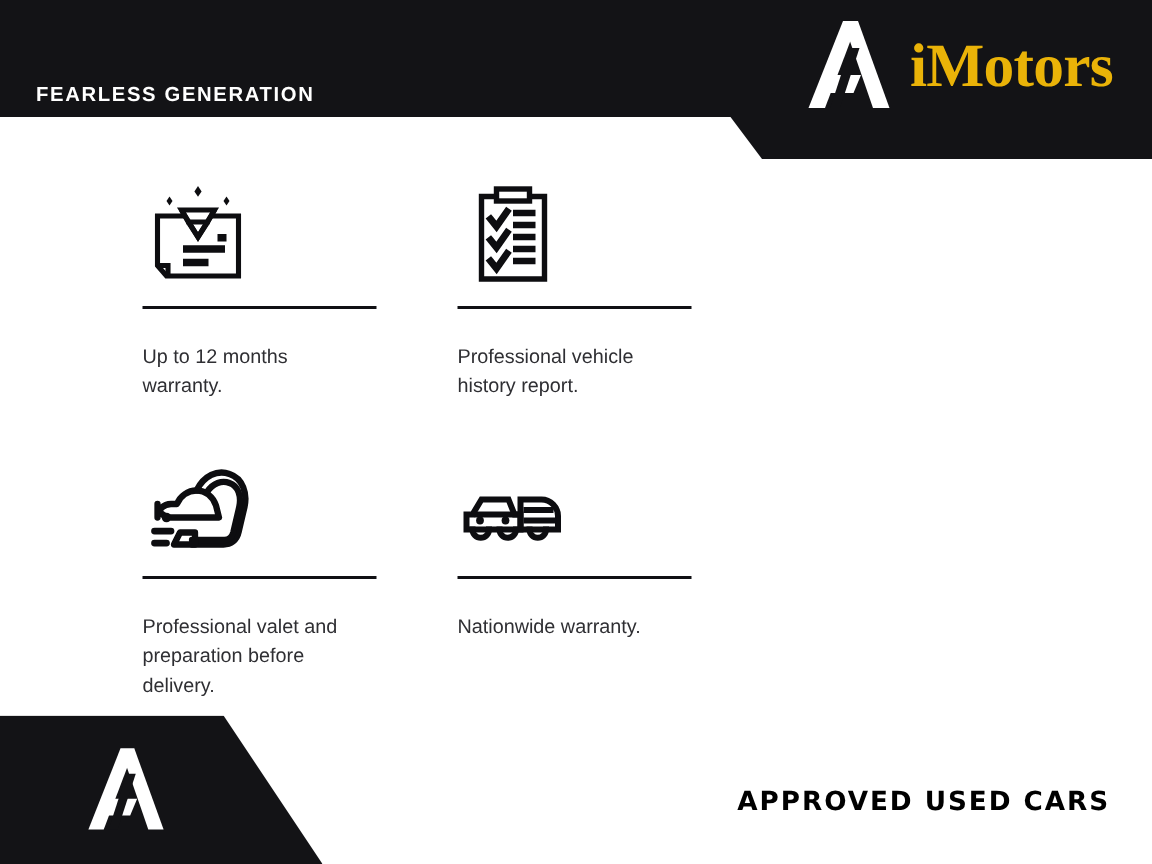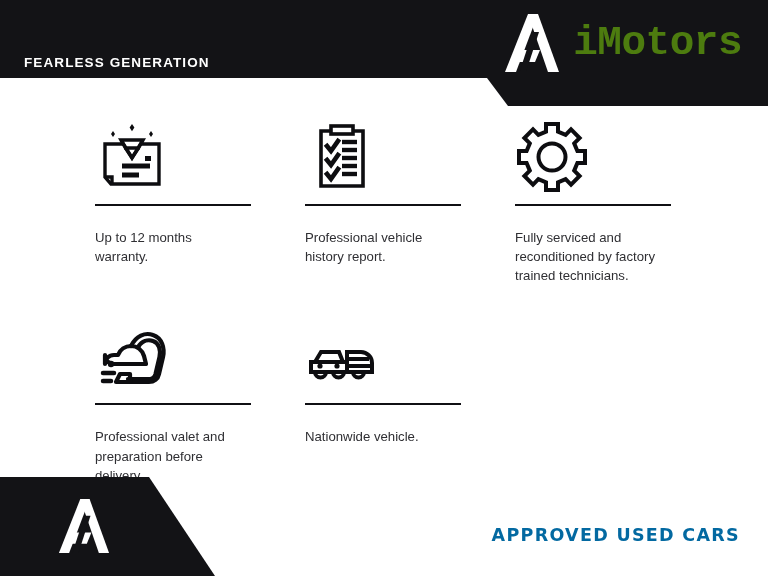--- a/index.html
+++ b/index.html
@@ -58,24 +58,24 @@
     top: 12px;
     height: 62px;
     display: flex;
     align-items: center;
     gap: 13px;
   }
   .imotors-mark { width: 56px; height: 58px; display: block; }
   .imotors-word {
     font-size: 41px;
     font-weight: bold;
-    color: #4d7c0f;
+    color: #eab308;
     letter-spacing: -0.5px;
     line-height: 1;
-    font-family: Liberation Mono, monospace;
+    font-family: Liberation Serif, serif;
   }
 
   
   .features {
     position: absolute;
     left: 0;
     top: 106px;
     width: 768px;
   }
   .row {
@@ -132,21 +132,21 @@
     height: 56px;
   }
   .footer-mark svg { display: block; }
   .footer-text {
     position: absolute;
     right: 28px;
     bottom: 31px;
     font-size: 17.5px;
     font-weight: bold;
     letter-spacing: 1.3px;
-    color: #0369a1;
+    color: #000000;
     font-family: "DejaVu Sans", sans-serif;
     white-space: nowrap;
   }
 </style>
 </head>
 <body>
 
 <div class="canvas">
 
   <div class="header">
@@ -237,32 +237,20 @@
               <line x1="37" y1="40" x2="52" y2="40" stroke-width="4.4"></line>
               <line x1="37" y1="48" x2="52" y2="48" stroke-width="4.4"></line>
               <line x1="37" y1="56" x2="52" y2="56" stroke-width="4.4"></line>
             </g>
           </svg>
         </div>
         <div class="rule"></div>
         <div class="cell-text">Professional vehicle history report.</div>
       </div>
 
-      <div class="cell c3">
-        <div class="icon-box">
-          <svg width="74" height="74" viewBox="0 0 74 74" aria-hidden="true">
-            <g fill="none" stroke="#0d0d10" stroke-width="4" stroke-linejoin="miter">
-              <path d="M31,6 H43 V13.6 L50.6,16.8 L56,11.4 L64.6,20 L59.2,25.4 L62.4,33 H70 V45 H62.4 L59.2,52.6 L64.6,58 L56,66.6 L50.6,61.2 L43,64.4 V72 H31 V64.4 L23.4,61.2 L18,66.6 L9.4,58 L14.8,52.6 L11.6,45 H4 V33 H11.6 L14.8,25.4 L9.4,20 L18,11.4 L23.4,16.8 L31,13.6 Z"></path>
-              <circle cx="37" cy="39" r="13.5"></circle>
-            </g>
-          </svg>
-        </div>
-        <div class="rule"></div>
-        <div class="cell-text">Fully serviced and reconditioned by factory trained technicians.</div>
-      </div>
     </div>
 
     <div class="row row2">
 
       <div class="cell c1">
         <div class="icon-box">
           <svg width="74" height="68" viewBox="0 0 74 68" aria-hidden="true">
             <g fill="none" stroke="#0d0d10" stroke-width="4.2" stroke-linejoin="round" stroke-linecap="round">
 
               <path d="M10,38 a9,9 0 0 1 9,-9 h4 a14,14 0 0 1 13,-9 c6,0 11,4 13,10 l2,8 H19 a9,9 0 0 1 -9,-9 Z"></path>
@@ -295,21 +283,21 @@
               <line x1="46" y1="33" x2="62" y2="33"></line>
               <line x1="46" y1="40" x2="64" y2="40"></line>
 
               <path d="M10,46 a5.5,5.5 0 0 0 11,0"></path>
               <path d="M28,46 a5.5,5.5 0 0 0 11,0"></path>
               <path d="M48,46 a5.5,5.5 0 0 0 11,0"></path>
             </g>
           </svg>
         </div>
         <div class="rule"></div>
-        <div class="cell-text">Nationwide vehicle.</div>
+        <div class="cell-text">Nationwide warranty.</div>
       </div>
 
       <div class="cell c3"></div>
     </div>
   </div>
 
   <div class="footer-shape"></div>
 
   <div class="footer-mark">
     <svg width="52" height="56" viewBox="0 0 56 58" aria-hidden="true">

